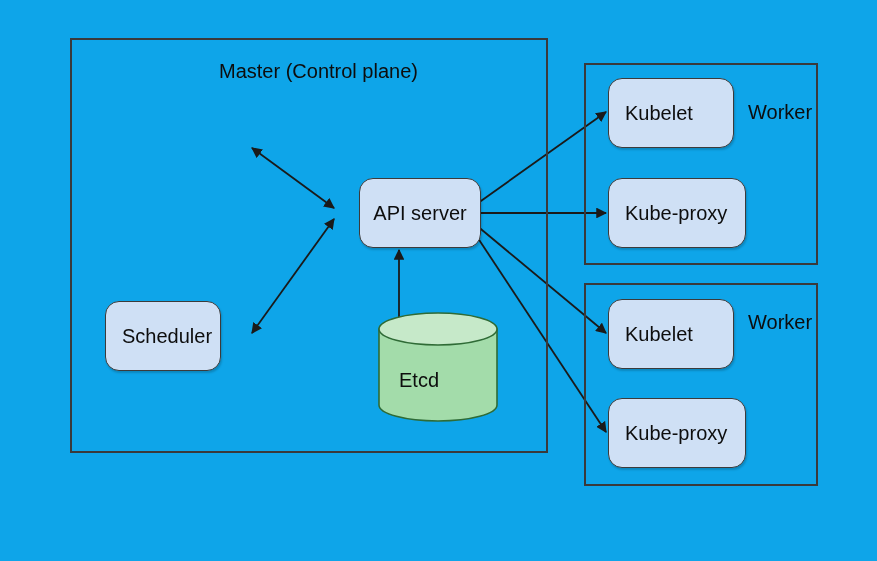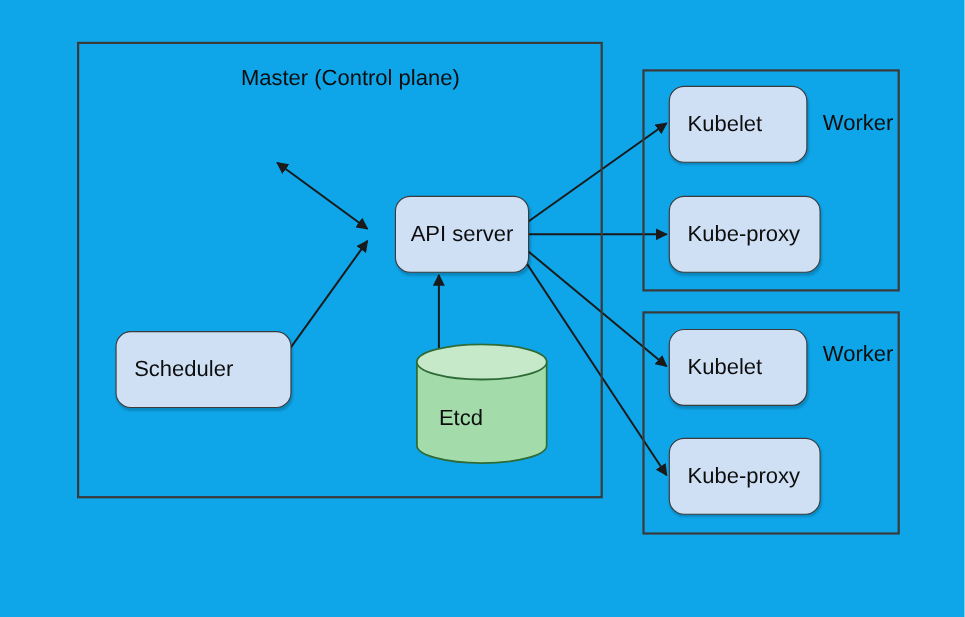--- a/index.html
+++ b/index.html
@@ -104,21 +104,21 @@
 
   <div class="group-box" style="left:584px; top:63px; width:234px; height:202px;"></div>
   <div class="plain-label" style="left:748px; top:101px;">Worker</div>
 
   <div class="group-box" style="left:584px; top:283px; width:234px; height:203px;"></div>
   <div class="plain-label" style="left:748px; top:311px;">Worker</div>
 
 
   <div class="node centered" style="left:335px; top:178px; width:122px; height:70px;margin-left:24px;">API server</div>
 
-  <div class="node" style="left:105px; top:301px; width:160px; height:70px;">Scheduler</div>
+  <div class="node" style="left:105px; top:301px; width:116px; height:70px;">Scheduler</div>
 
   <div class="node" style="left:608px; top:78px; width:126px; height:70px;">Kubelet</div>
 
   <div class="node" style="left:608px; top:178px; width:138px; height:70px;">Kube-proxy</div>
 
   <div class="node" style="left:608px; top:299px; width:126px; height:70px;">Kubelet</div>
 
   <div class="node" style="left:608px; top:398px; width:138px; height:70px;">Kube-proxy</div>
 
   <div class="cyl" style="left:340px; top:312px; width:120px; height:110px;">

